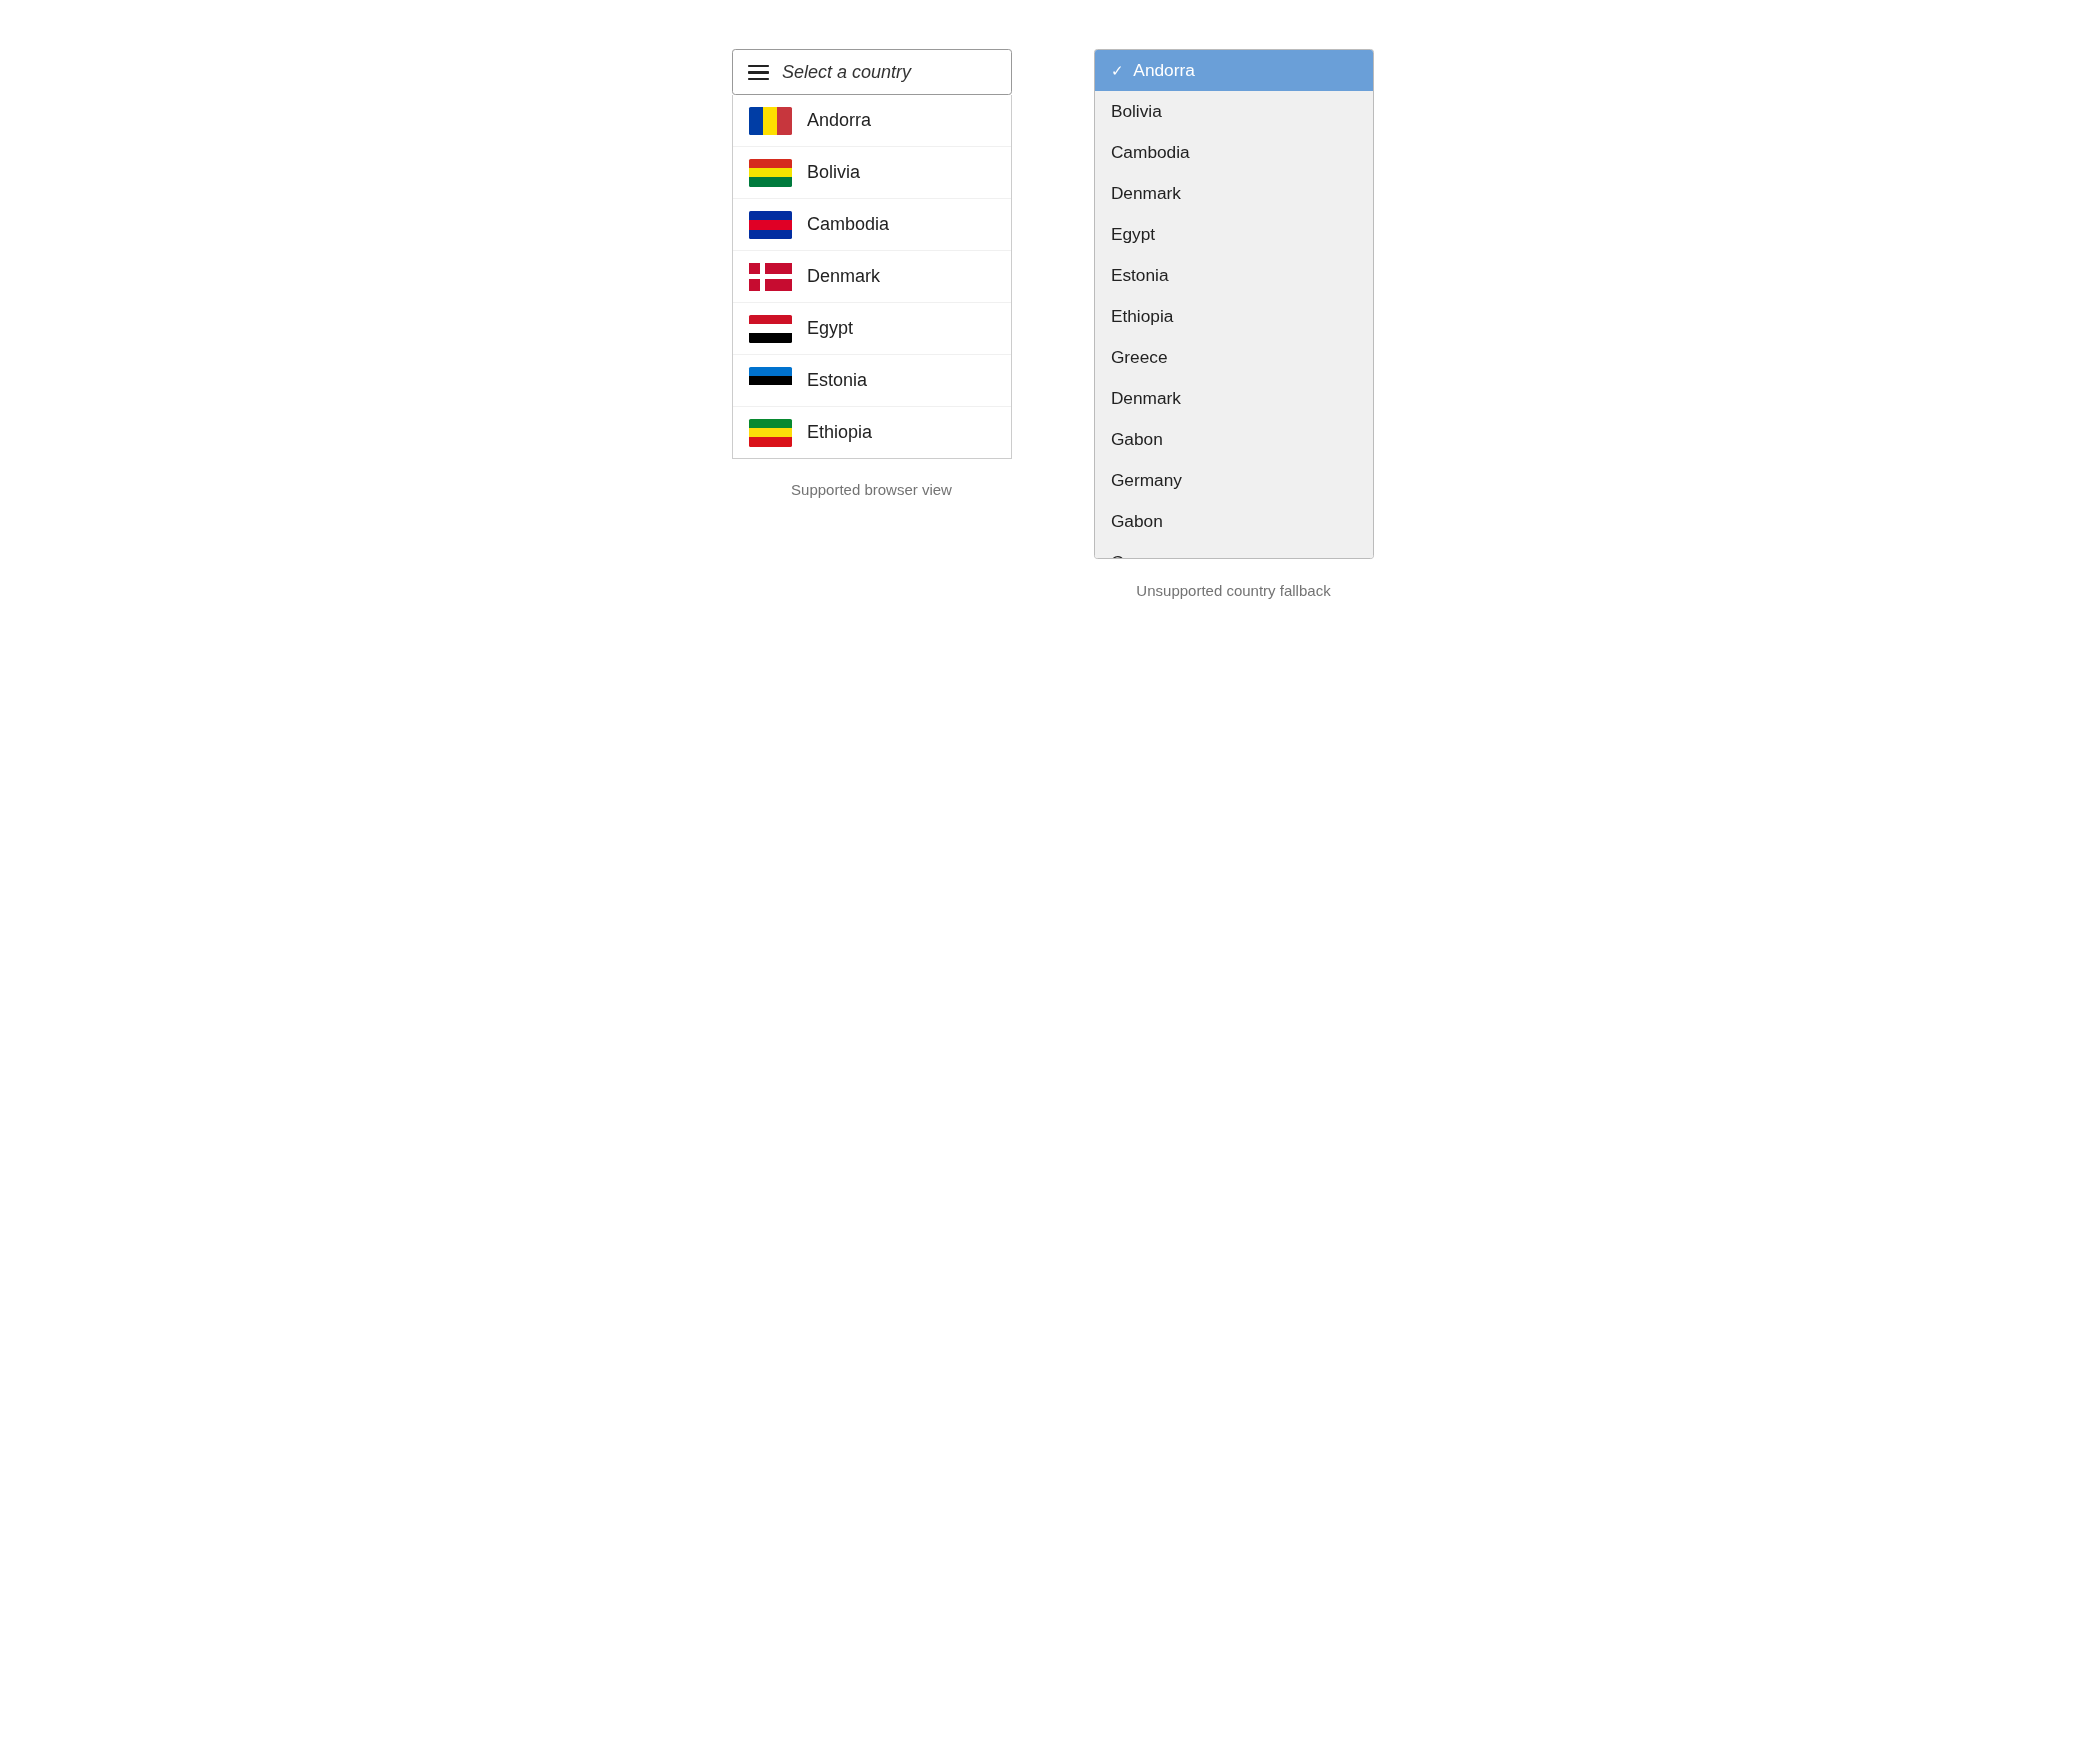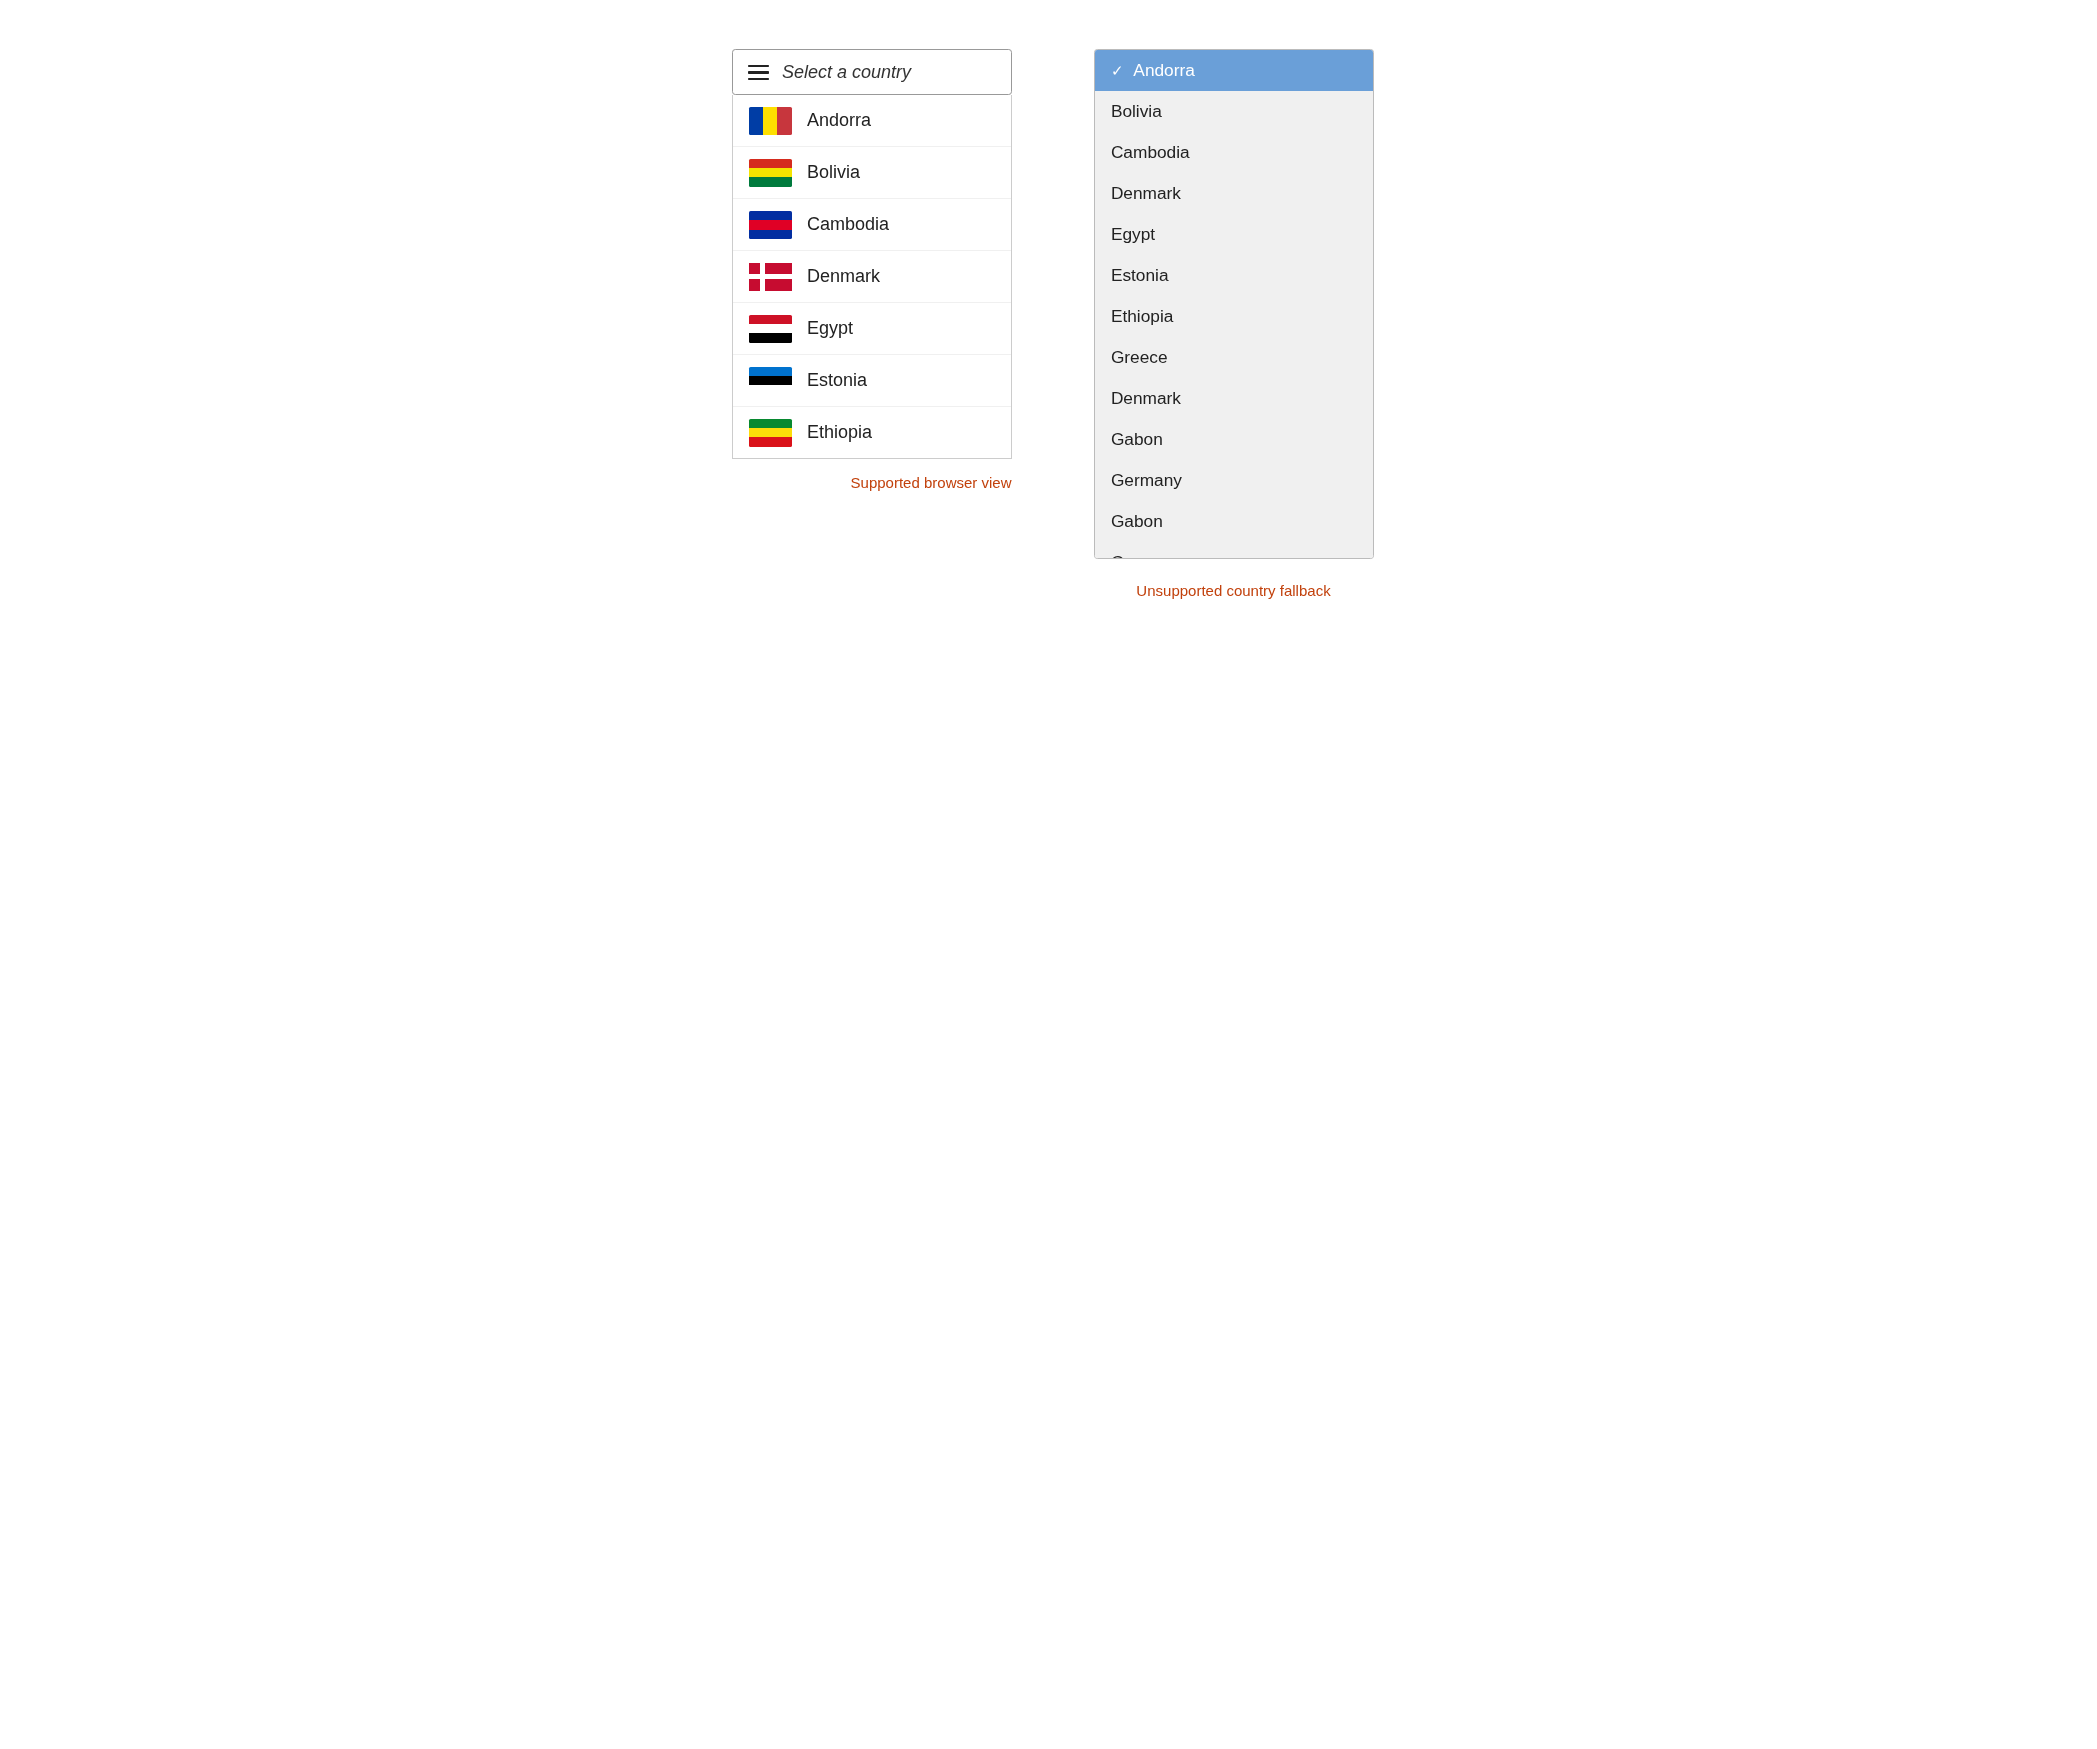--- a/index.html
+++ b/index.html
@@ -18,22 +18,22 @@
       display: flex;
       gap: 82px;
       align-items: flex-start;
       margin-top: 16.4px;
     }
 
     
     .left-panel {
       display: flex;
       flex-direction: column;
-      align-items: flex-end;
-      gap: 5px;
+      align-items: center;
+      gap: 12px;
       padding-left: 8px;
     }
 
     .custom-select-wrapper {
       width: 280px;
     }
 
     .custom-select-trigger {
       display: flex;
       align-items: center;
@@ -113,21 +113,21 @@
     }
 
     .country-name {
       font-size: 18px;
       color: #222;
       font-weight: 400;
     }
 
     .caption {
       font-size: 15px;
-      color: #c2410c;
+      color: #737373;
       text-align: center;
       margin-top: 10px;
     }
 
     
     
     .flag-andorra {
       background: linear-gradient(to right, #003DA5 33%, #FEDF00 33%, #FEDF00 66%, #C7363D 66%);
     }
 

